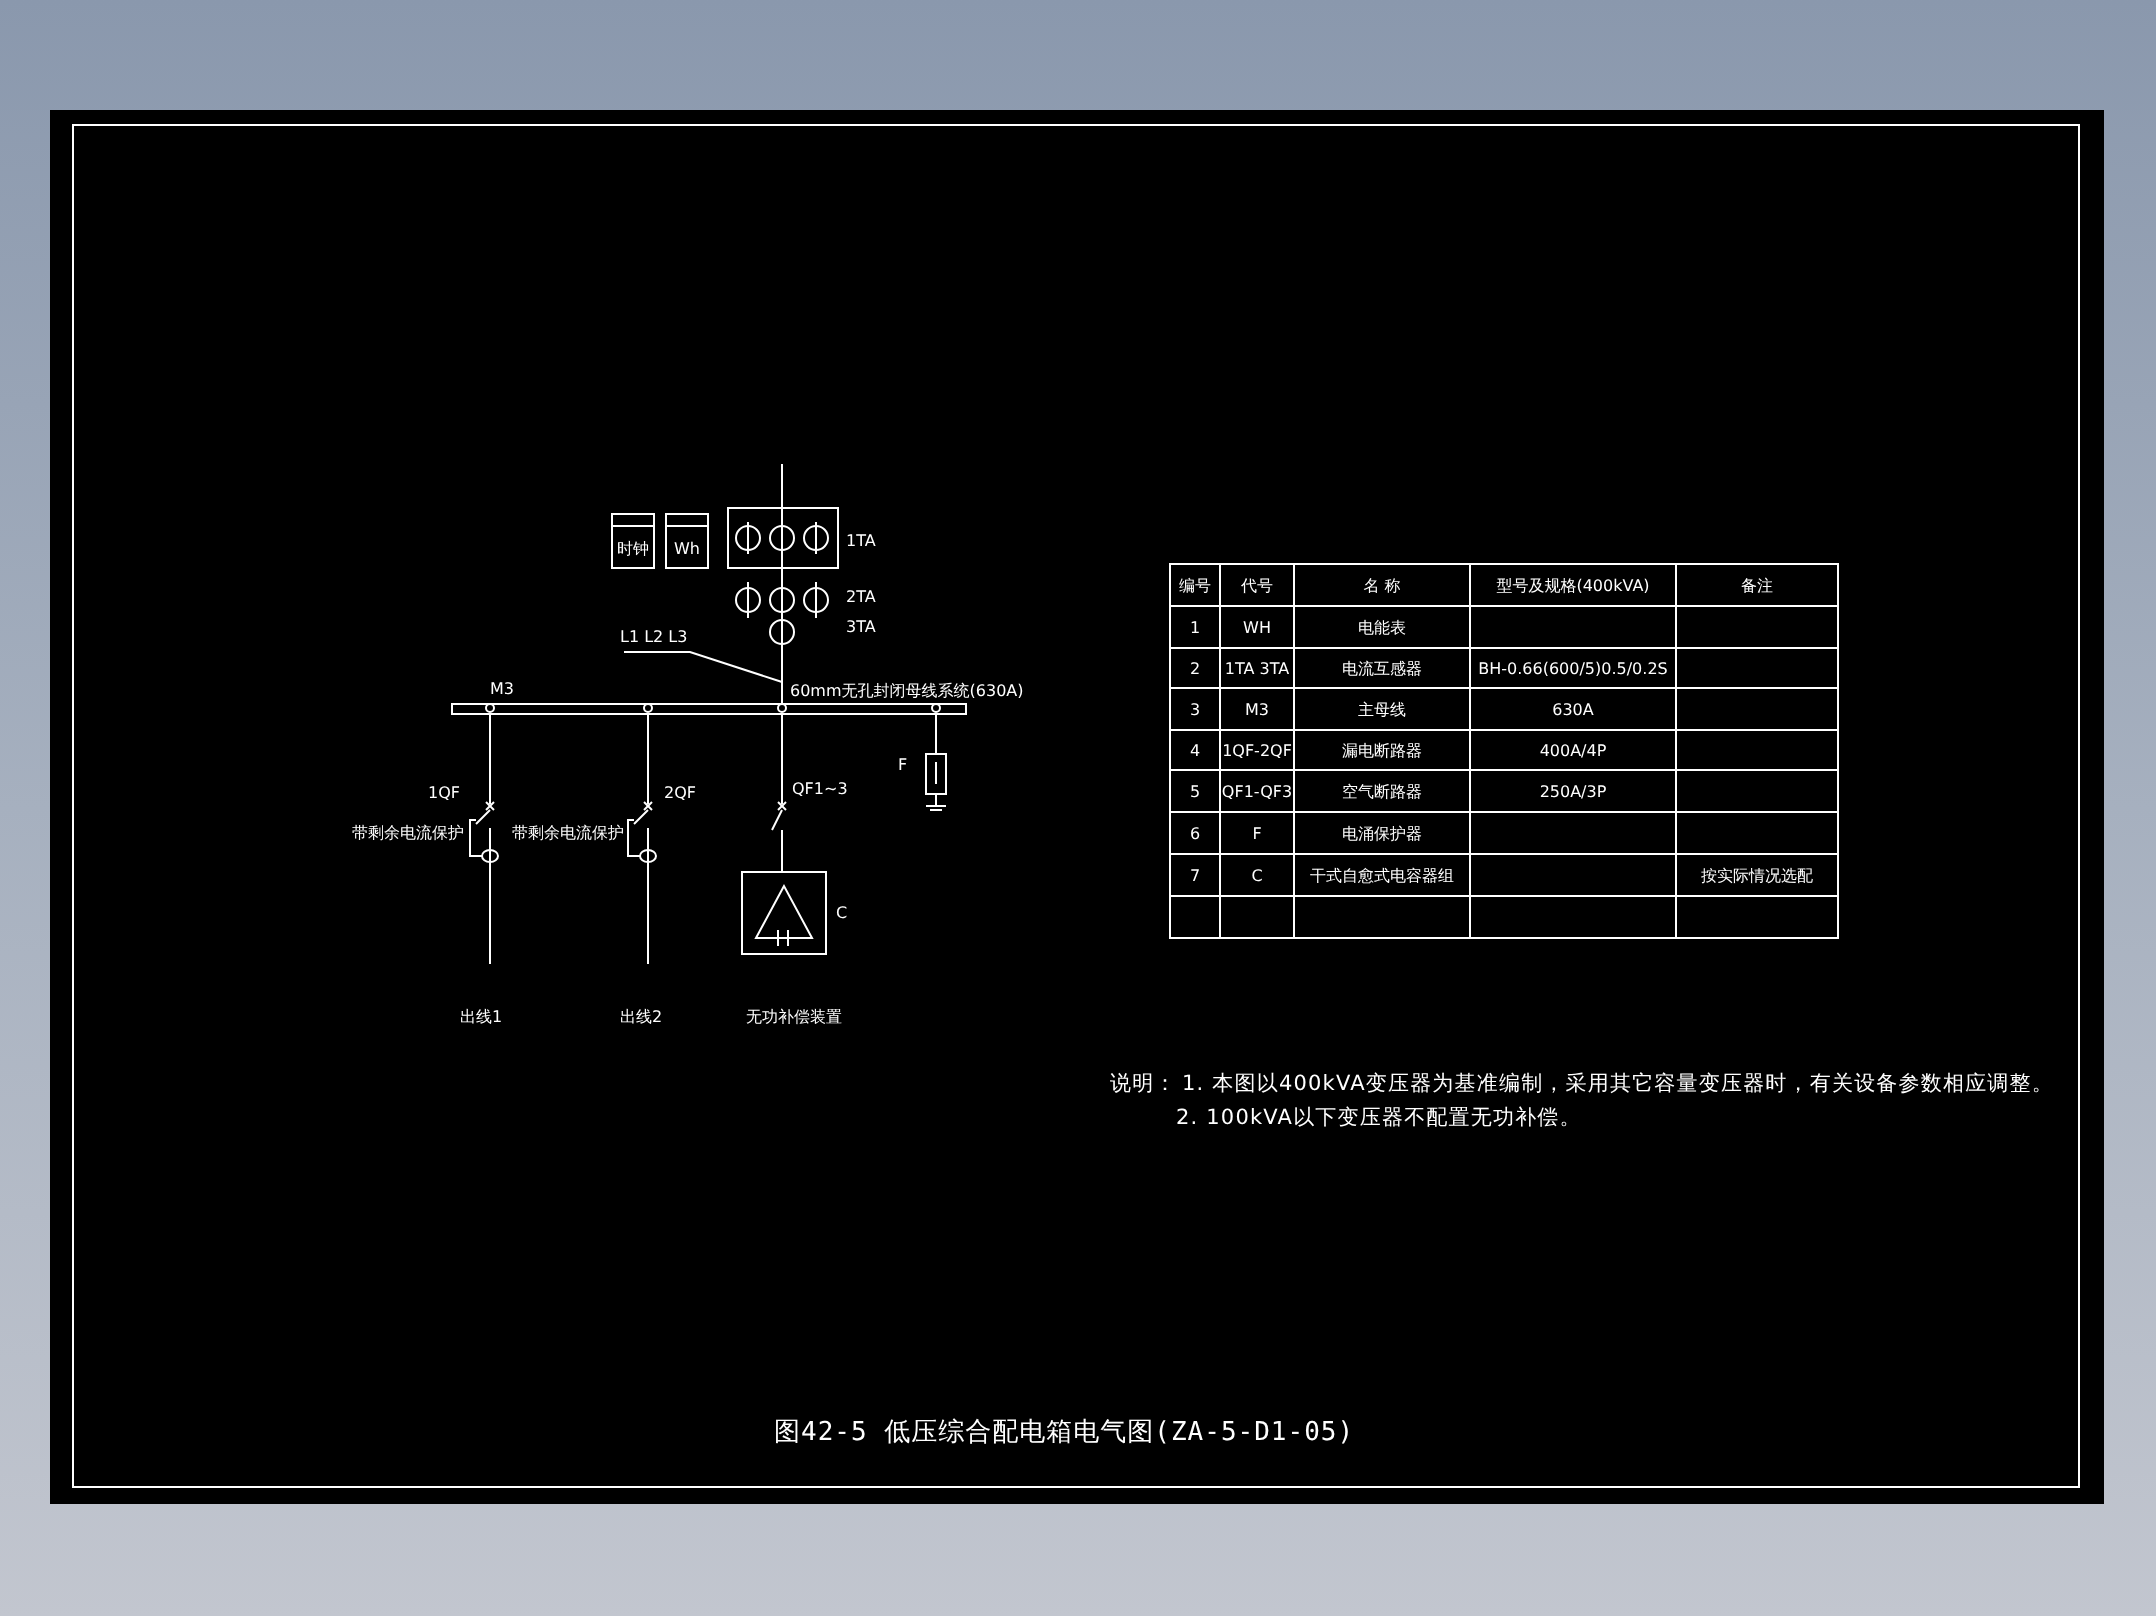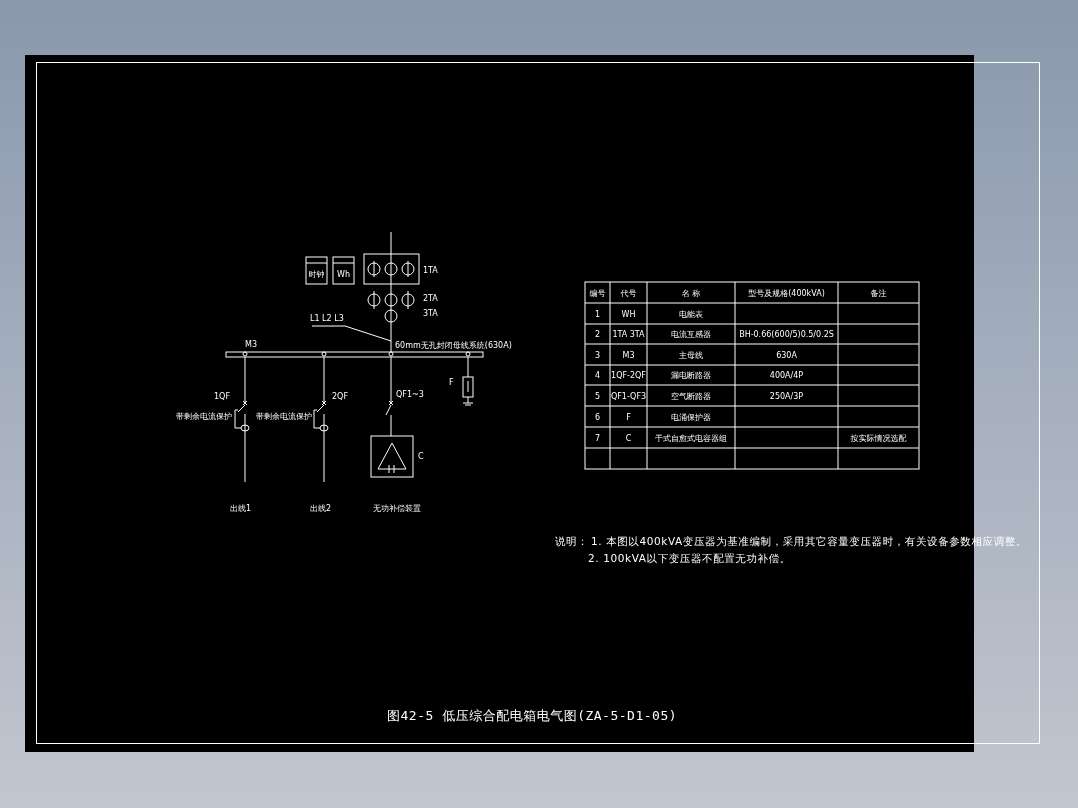--- a/index.html
+++ b/index.html
@@ -2,21 +2,21 @@
 <html><head>
   <meta charset="utf-8">
   <style>
     html, body { margin: 0; padding: 0; }
     body {
       width: 1078px; height: 808px; overflow: hidden; position: relative;
       background: linear-gradient(180deg, #8a98ad 0%, #a6b0bf 50%, #c2c6cf 100%);
       font-family: "DejaVu Sans", sans-serif;
     }
     #canvas {
-      position: absolute; left: 25px; top: 55px; width: 949px; height: 697px;
+      position: absolute; left: 25px; top: 55px; width: 1027px; height: 697px;
       background: #000;
     }
     #frame {
       position: absolute; left: 11px; top: 7px; width: 1004px; height: 682px;
       border: 1px solid #fff; box-sizing: border-box;
     }
     svg text { fill: #fff; font-family: "DejaVu Sans", sans-serif; }
     .t8 { font-size: 8px; }
     .note { font-size: 10.5px; letter-spacing: 0.6px; }
     .title { font-size: 13px; letter-spacing: 0.5px; font-family: "DejaVu Sans Mono", monospace; }

